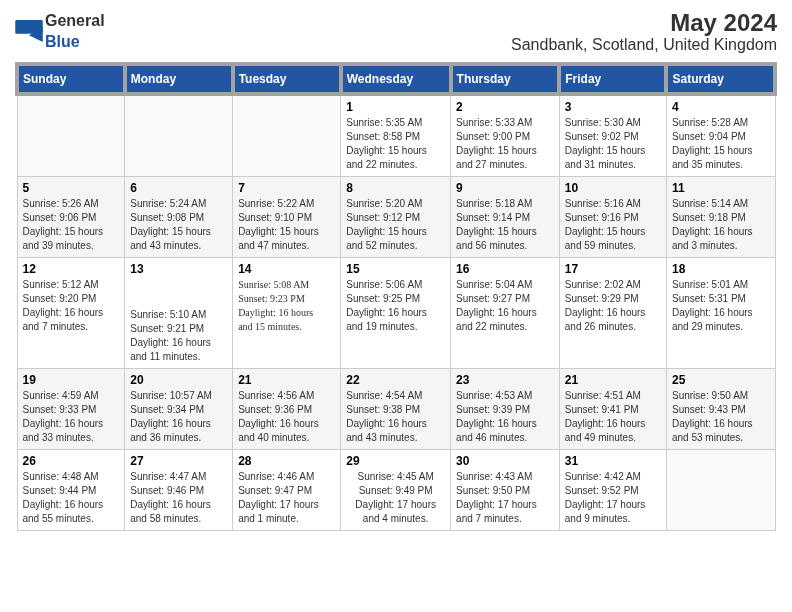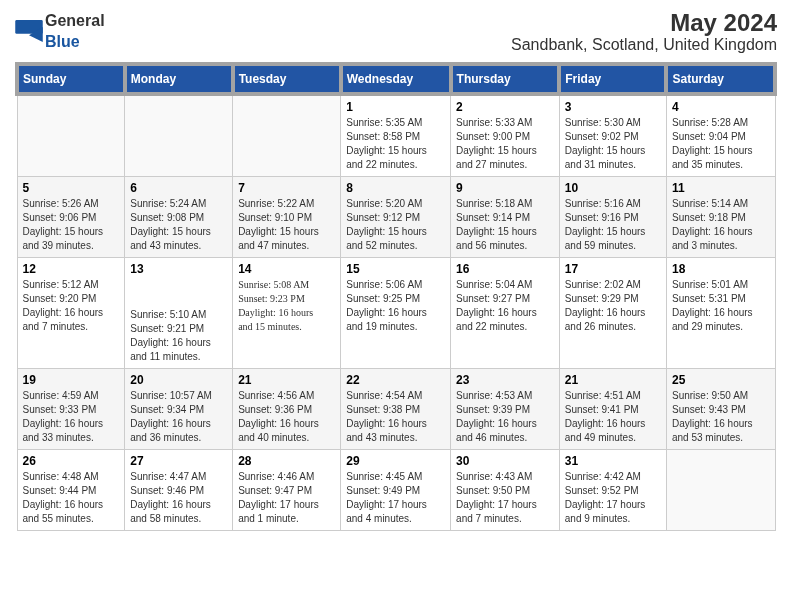--- a/index.html
+++ b/index.html
@@ -326,21 +326,21 @@
         </td>
         <td>
           <span class="day-num">28</span>
           <div class="day-info" style="white-space: pre-line;">Sunrise: 4:46 AM
 Sunset: 9:47 PM
 Daylight: 17 hours
 and 1 minute.</div>
         </td>
         <td>
           <span class="day-num">29</span>
-          <div class="day-info" style="white-space: pre-line;">Sunrise: 4:45 AM
+          <div class="day-info" style="white-space: pre-line; text-align: center;">Sunrise: 4:45 AM
 Sunset: 9:49 PM
 Daylight: 17 hours
 and 4 minutes.</div>
         </td>
         <td>
           <span class="day-num">30</span>
           <div class="day-info" style="white-space: pre-line;">Sunrise: 4:43 AM
 Sunset: 9:50 PM
 Daylight: 17 hours
 and 7 minutes.</div>

